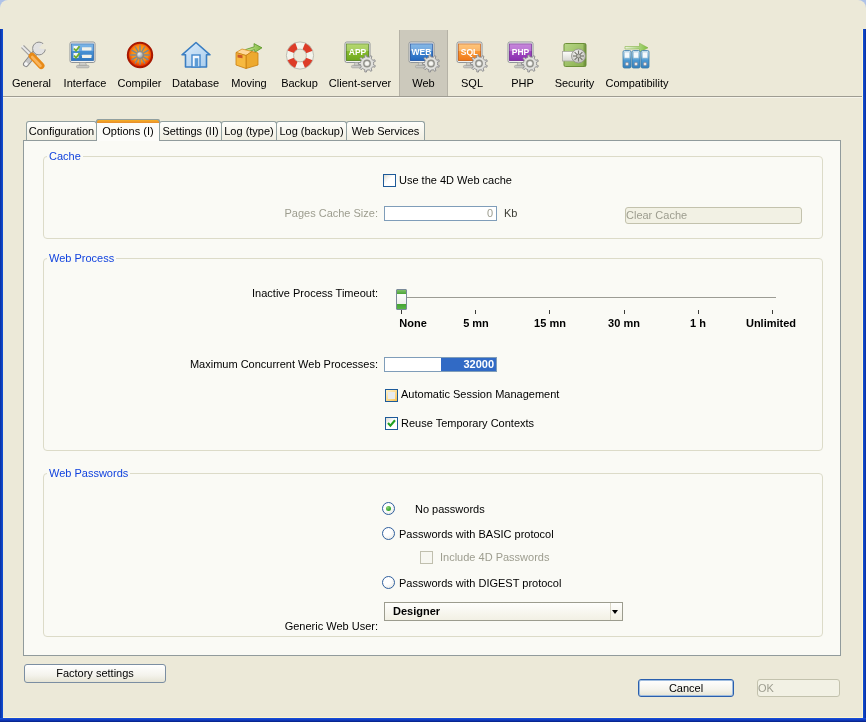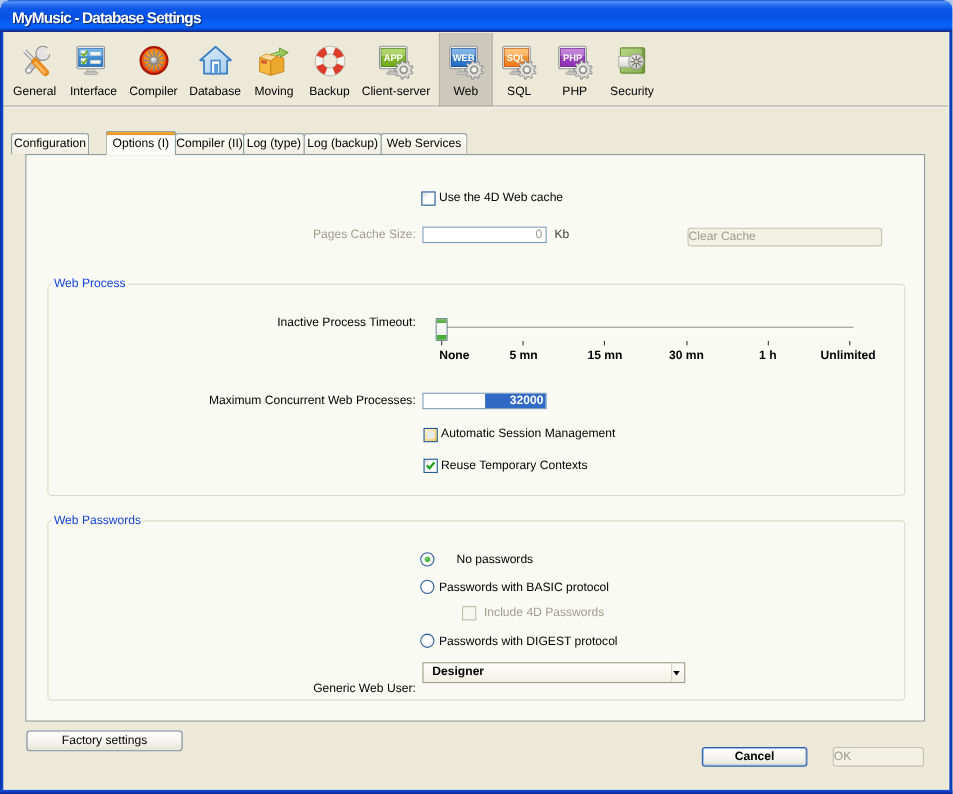--- a/index.html
+++ b/index.html
@@ -37,23 +37,20 @@
 .radio i{position:absolute;left:3px;top:3px;width:5px;height:5px;border-radius:50%;background:radial-gradient(circle at 35% 30%,#8ed072,#27a227 75%);}
 .tinput{position:absolute;box-sizing:border-box;border:1px solid #7f9db9;background:#fff;font-size:11px;}
 .btn{position:absolute;box-sizing:border-box;border:1px solid #7b8ea2;border-radius:3px;background:linear-gradient(180deg,#ffffff,#f4f3ec 60%,#e6e4d4 100%);font-size:11px;color:#000;text-align:center;}
 .btndis{position:absolute;box-sizing:border-box;border:1px solid #c3c2ad;border-radius:3px;background:#f2f1e4;font-size:11px;color:#9d9d8f;text-align:left;}
 .tick{position:absolute;width:1px;height:4px;background:#3c3c38;top:169px;}
 .tlab{position:absolute;top:176px;font-size:11px;font-weight:bold;color:#000;white-space:nowrap;transform:translateX(-50%);}
 </style>
 </head>
 <body>
 <div id="win">
-  <div id="titlebar">
-      <span>MyMusic - Database Settings</span>
-    </div>
 
   <div id="tweb" class="titem" style="left:399px;top:30px;width:49px;height:67px;">
       <span class="lbl">Web</span>
     <svg width="36" height="34" viewBox="0 0 36 34">
         <use href="#i-mon"></use>
         <rect x="4.5" y="4" width="22" height="16.5" fill="url(#g-web)" stroke="#1b4f9e" stroke-width="0.8"></rect>
         <rect x="4.5" y="4" width="22" height="7" fill="#ffffff" opacity="0.25"></rect>
         <text x="15.5" y="15.2" font-size="8.5" font-weight="bold" fill="#fff" text-anchor="middle" font-family="Liberation Sans">WEB</text>
         <use href="#i-gear" transform="translate(25,23.5)"></use>
       </svg>
@@ -168,32 +165,52 @@
       <circle cx="19.5" cy="16" r="7" fill="url(#g-dial)" stroke="#8f8f89" stroke-width="0.8"></circle>
       <g stroke="#77776f" stroke-width="1.2">
         <line x1="19.5" y1="10.5" x2="19.5" y2="21.5"></line>
           <line x1="14" y1="16" x2="25" y2="16"></line>
         <line x1="15.6" y1="12.1" x2="23.4" y2="19.9"></line>
           <line x1="23.4" y1="12.1" x2="15.6" y2="19.9"></line>
       </g>
       <circle cx="19.5" cy="16" r="2" fill="#c4c4bc" stroke="#77776f" stroke-width="0.8"></circle>
     </svg>
   </div>
+  <div class="titem" style="left:597px;top:30px;width:80px;height:67px;">
+      <span class="lbl">Compatibility</span>
+    <svg width="36" height="34" viewBox="0 0 36 34">
+      <polygon points="6,6.5 20.5,6.5 20.5,3.2 29,7.8 20.5,12.2 20.5,9 6,9" fill="url(#g-arrow2)" stroke="#86b34a" stroke-width="0.6"></polygon>
+      <g>
+        <rect x="4" y="10.5" width="8" height="17.5" rx="1.5" fill="url(#g-bind)" stroke="#3878a8" stroke-width="0.8"></rect>
+        <rect x="5.5" y="12" width="5" height="6" fill="#f4f9fd" stroke="#9abccc" stroke-width="0.5"></rect>
+        <circle cx="8" cy="24" r="1.7" fill="#e8e8e6" stroke="#888898" stroke-width="0.6"></circle>
+        <rect x="13" y="10.5" width="8" height="17.5" rx="1.5" fill="url(#g-bind)" stroke="#3878a8" stroke-width="0.8"></rect>
+        <rect x="14.5" y="12" width="5" height="6" fill="#f4f9fd" stroke="#9abccc" stroke-width="0.5"></rect>
+        <circle cx="17" cy="24" r="1.7" fill="#e8e8e6" stroke="#888898" stroke-width="0.6"></circle>
+        <rect x="22" y="10.5" width="8" height="17.5" rx="1.5" fill="url(#g-bind)" stroke="#3878a8" stroke-width="0.8"></rect>
+        <rect x="23.5" y="12" width="5" height="6" fill="#f4f9fd" stroke="#9abccc" stroke-width="0.5"></rect>
+        <circle cx="26" cy="24" r="1.7" fill="#e8e8e6" stroke="#888898" stroke-width="0.6"></circle>
+      </g>
+    </svg>
+  </div>
   <div id="toolbarsep"></div>
     <div id="toolbarsep2"></div>
 
-  <div class="tab" style="left:10px;width:71px;">Configuration</div>
+  <div class="tab" style="left:26px;width:71px;">Configuration</div>
   <div id="tabsel" style="left:96px;width:64px;"><i></i>Options (I)</div>
-  <div class="tab" style="left:159px;width:63px;">Compiler (II)</div>
+  <div class="tab" style="left:159px;width:63px;">Settings (II)</div>
   <div class="tab" style="left:221px;width:56px;">Log (type)</div>
   <div class="tab" style="left:276px;width:71px;">Log (backup)</div>
   <div class="tab" style="left:346px;width:79px;">Web Services</div>
   <div style="position:absolute;left:97px;top:140px;width:62px;height:1px;background:#fcfcf9;z-index:7;"></div>
 
   <div id="panel">
+    <div class="group" style="left:19px;top:15px;width:778px;height:81px;">
+        <span class="gtitle">Cache</span>
+      </div>
     <div class="cb" style="left:359px;top:33px;"></div>
     <div class="lab" style="left:375px;top:33px;">Use the 4D Web cache</div>
     <div class="rlab glab" style="left:240px;top:66px;width:114px;">Pages Cache Size:</div>
     <div class="tinput" style="left:360px;top:65px;width:113px;height:15px;color:#9d9d8f;text-align:right;line-height:13px;padding-right:3px;">0</div>
     <div class="lab" style="left:480px;top:66px;color:#3c3c34;">Kb</div>
     <div class="btndis" style="left:601px;top:66px;width:177px;height:17px;line-height:15px;">Clear Cache</div>
 
     <div class="group" style="left:19px;top:117px;width:778px;height:191px;">
         <span class="gtitle">Web Process</span>
       </div>
@@ -240,21 +257,21 @@
     <div class="lab" style="left:375px;top:436px;">Passwords with DIGEST protocol</div>
     <div class="rlab" style="left:240px;top:463px;width:114px;margin-top:16px;">Generic Web User:</div>
     <div style="position:absolute;left:360px;top:461px;width:239px;height:19px;box-sizing:border-box;border:1px solid #9c9c8e;background:linear-gradient(180deg,#fefefc,#f2f0e4);">
       <span style="position:absolute;left:8px;top:2px;font-size:11px;font-weight:bold;">Designer</span>
       <span style="position:absolute;right:11px;top:0;width:1px;height:17px;background:#d8d5c5;"></span>
       <span style="position:absolute;right:4px;top:7px;width:0;height:0;border-left:3.5px solid transparent;border-right:3.5px solid transparent;border-top:4px solid #000;"></span>
     </div>
   </div>
 
   <div class="btn" style="left:24px;top:664px;width:142px;height:19px;line-height:17px;">Factory settings</div>
-  <div class="btn" style="left:638px;top:679px;width:96px;height:18px;line-height:16px;border:1px solid #2a5fad;box-shadow:inset 0 0 0 1px #9ebcdf;font-weight:bold;">Cancel</div>
+  <div class="btn" style="left:638px;top:679px;width:96px;height:18px;line-height:16px;border:1px solid #2a5fad;box-shadow:inset 0 0 0 1px #9ebcdf;">Cancel</div>
   <div class="btndis" style="left:757px;top:679px;width:83px;height:18px;line-height:16px;">OK</div>
 
   <div id="frameL"></div>
     <div id="frameR"></div>
     <div id="frameB"></div>
   <div id="innerEdgeR"></div>
     <div id="innerEdgeB"></div>
 </div>
 
 <svg width="0" height="0" style="position:absolute">

